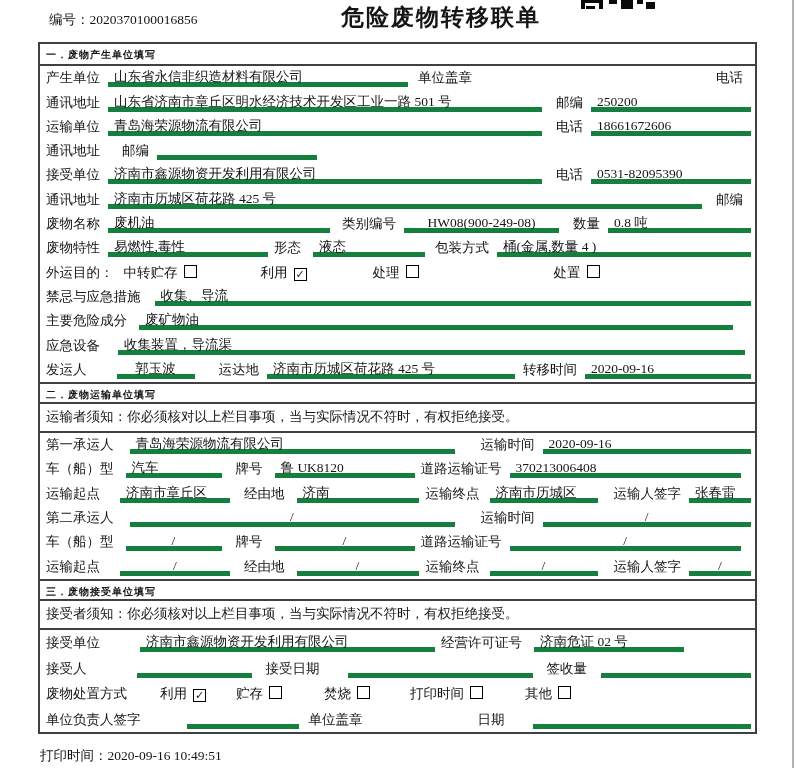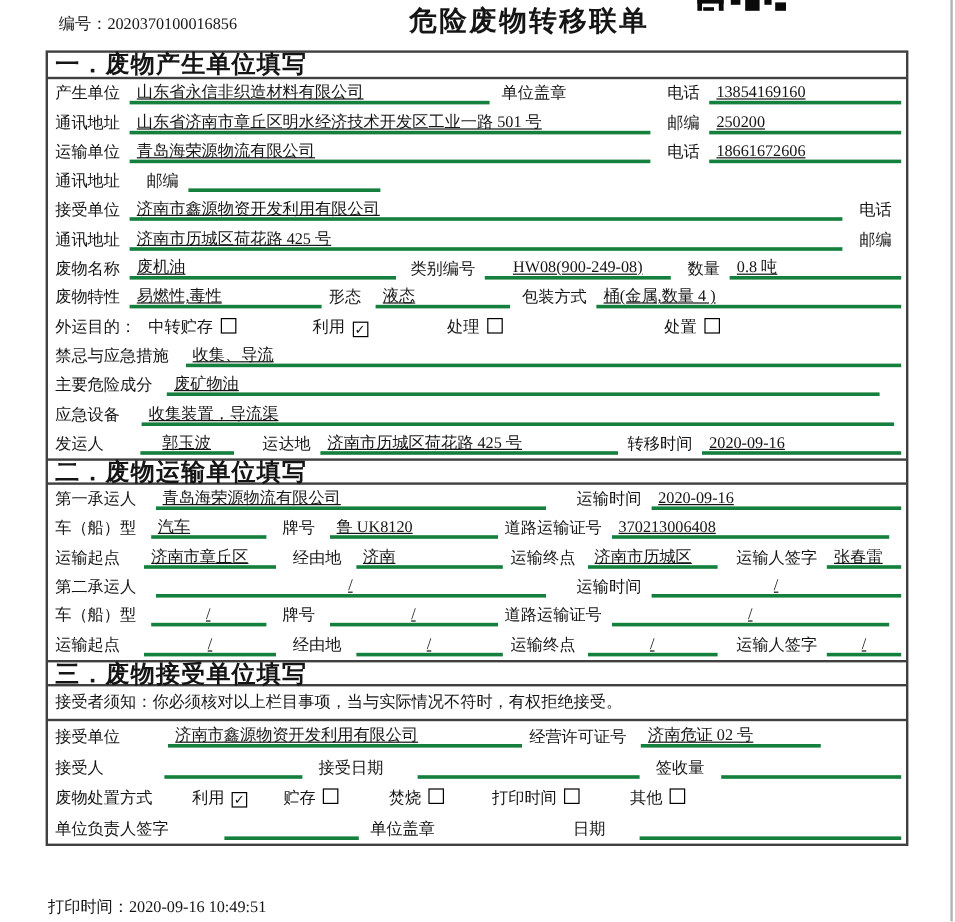--- a/index.html
+++ b/index.html
@@ -7,29 +7,29 @@
   body { position:relative; font-family:"Liberation Serif","DejaVu Serif",serif; color:#151515; font-size:13.5px; }
 
   .scan-edge { position:absolute; left:792px; top:0; width:2px; height:768px; background:#b3b3b3; }
 
   .hdr { position:absolute; left:3px; top:0; width:796px; height:42px; }
   .doc-no { position:absolute; left:46px; top:11px; font-size:13.5px; white-space:nowrap; }
   .title { position:absolute; left:0; top:2px; width:100%; text-align:center; font-size:23px; font-weight:bold; letter-spacing:2px; transform:translateX(40px); }
   .qr { position:absolute; left:578px; top:0; }
 
   .box { position:absolute; left:38px; top:42px; width:719px; border:2px solid #404040; background:#fff; }
-  .sec-h { height:22px; line-height:21px; font-weight:bold; font-size:20px; padding-left:6px; border-bottom:2px solid #404040; letter-spacing:1px; }
+  .sec-h { height:22px; line-height:21px; font-weight:bold; font-size:10px; padding-left:6px; border-bottom:2px solid #404040; letter-spacing:1px; }
   .sec-h.mid { border-top:2px solid #404040; }
   .notice { height:29px; display:flex; align-items:center; padding-left:6px; border-bottom:2px solid #404040; white-space:nowrap; }
 
   .row { display:flex; align-items:flex-end; height:24.3px; padding:0 4px 3px 6px; }
   .row3 { height:25.5px; }
   .lbl { white-space:nowrap; flex-shrink:0; line-height:19px; }
   .sp  { flex-shrink:0; }
-  .val { border-bottom:3px solid #15803d; height:19px; line-height:18px; padding-left:6px; white-space:nowrap; flex-shrink:0; overflow:visible;text-decoration:underline; }
+  .val { border-bottom:5px solid #15803d; height:19px; line-height:18px; padding-left:6px; white-space:nowrap; flex-shrink:0; overflow:visible; }
   .fill { flex:1 1 auto; min-width:0; }
   .c { text-align:center; padding-left:0; }
   .ra { margin-left:auto; }
 
   .opt { white-space:nowrap; flex-shrink:0; line-height:19px; }
   .cb { display:inline-block; width:13px; height:13px; border:1.5px solid #000; margin-left:6px; font-size:11px; line-height:11px; text-align:center; vertical-align:-1px; font-family:"DejaVu Sans",sans-serif; }
 
   .print-line { position:absolute; left:40px; top:747px; font-size:13.5px; white-space:nowrap; }
 </style>
 </head>
@@ -61,21 +61,20 @@
   <div class="sec-h">一．废物产生单位填写</div>
 
   <div class="row">
     <span class="lbl">产生单位</span>
     <span class="sp" style="width:8px"></span>
     <span class="val" style="width:300px">山东省永信非织造材料有限公司</span>
     <span class="sp" style="width:10px"></span>
     <span class="lbl">单位盖章</span>
     <span class="lbl ra">电话</span>
     <span class="sp" style="width:8px"></span>
-    <span class="val" style="width:160px">13854169160</span>
   </div>
 
   <div class="row">
     <span class="lbl">通讯地址</span>
     <span class="sp" style="width:8px"></span>
     <span class="val fill">山东省济南市章丘区明水经济技术开发区工业一路 501 号</span>
     <span class="sp" style="width:14px"></span>
     <span class="lbl">邮编</span>
     <span class="sp" style="width:8px"></span>
     <span class="val" style="width:160px">250200</span>
@@ -100,20 +99,21 @@
     <span class="val" style="width:160px"></span>
   </div>
 
   <div class="row">
     <span class="lbl">接受单位</span>
     <span class="sp" style="width:8px"></span>
     <span class="val fill">济南市鑫源物资开发利用有限公司</span>
     <span class="sp" style="width:14px"></span>
     <span class="lbl">电话</span>
     <span class="sp" style="width:8px"></span>
+    <span class="val" style="width:160px">0531-82095390</span>
   </div>
 
   <div class="row">
     <span class="lbl">通讯地址</span>
     <span class="sp" style="width:8px"></span>
     <span class="val fill">济南市历城区荷花路 425 号</span>
     <span class="sp" style="width:14px"></span>
     <span class="lbl">邮编</span>
     <span class="sp" style="width:8px"></span>
   </div>
@@ -186,20 +186,21 @@
     <span class="lbl">运达地</span>
     <span class="sp" style="width:8px"></span>
     <span class="val" style="width:248px">济南市历城区荷花路 425 号</span>
     <span class="sp" style="width:8px"></span>
     <span class="lbl">转移时间</span>
     <span class="sp" style="width:8px"></span>
     <span class="val fill">2020-09-16</span>
   </div>
 
   <div class="sec-h mid">二．废物运输单位填写</div>
+  <div class="notice">运输者须知：你必须核对以上栏目事项，当与实际情况不符时，有权拒绝接受。</div>
 
   <div class="row">
     <span class="lbl">第一承运人</span>
     <span class="sp" style="width:16px"></span>
     <span class="val" style="width:325px">青岛海荣源物流有限公司</span>
     <span class="sp" style="width:26px"></span>
     <span class="lbl">运输时间</span>
     <span class="sp" style="width:8px"></span>
     <span class="val fill">2020-09-16</span>
   </div>

